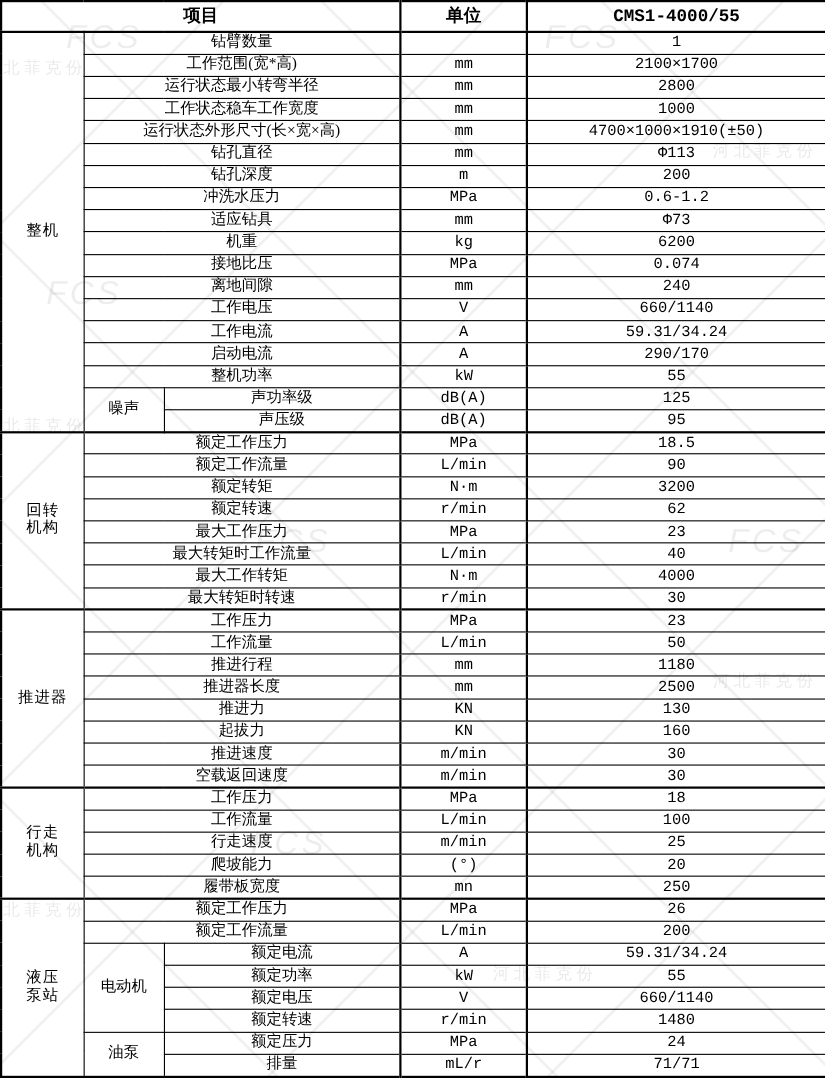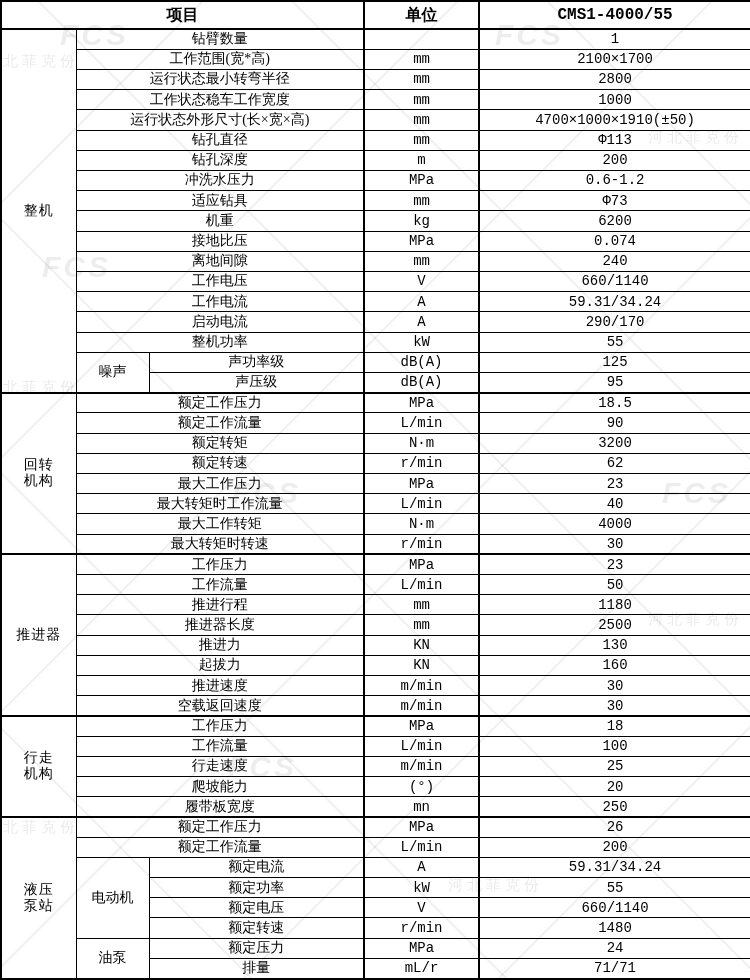--- a/index.html
+++ b/index.html
@@ -66,21 +66,21 @@
     z-index: 2;
     pointer-events: none;
     background:
       repeating-linear-gradient(45deg,  transparent 0 178px, rgba(0,0,0,0.055) 178px 180px),
       repeating-linear-gradient(-45deg, transparent 0 178px, rgba(0,0,0,0.055) 178px 180px);
   }
   .wm-tile { position: absolute; white-space: nowrap; }
   .wm-logo {
     font-family: "Liberation Sans", sans-serif;
     font-style: italic;
-    font-weight: bold;
+    font-weight: normal;
     font-size: 30px;
     letter-spacing: 3px;
     color: rgba(0,0,0,0.07);
   }
   .wm-text {
     font-size: 15px;
     letter-spacing: 4px;
     color: rgba(0,0,0,0.09);
   }
 </style>

